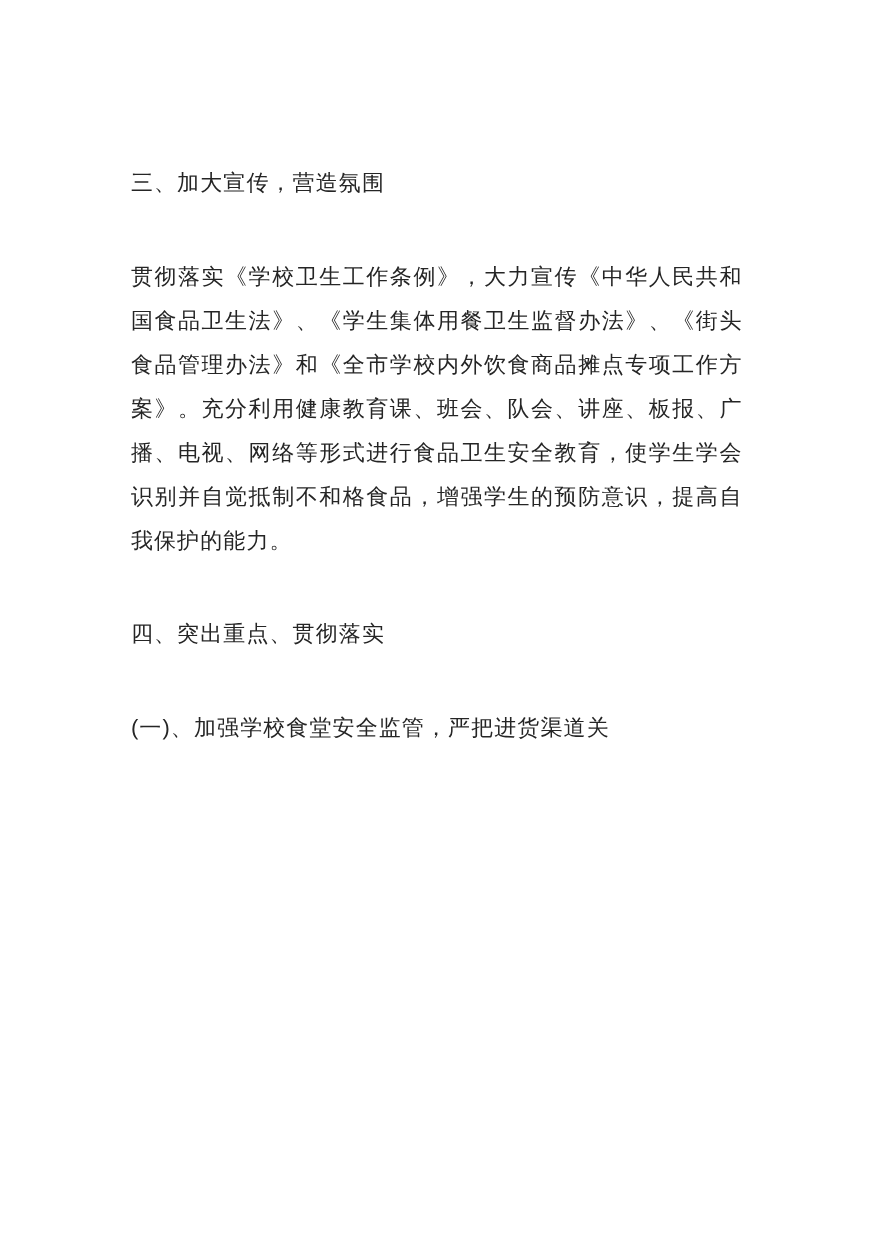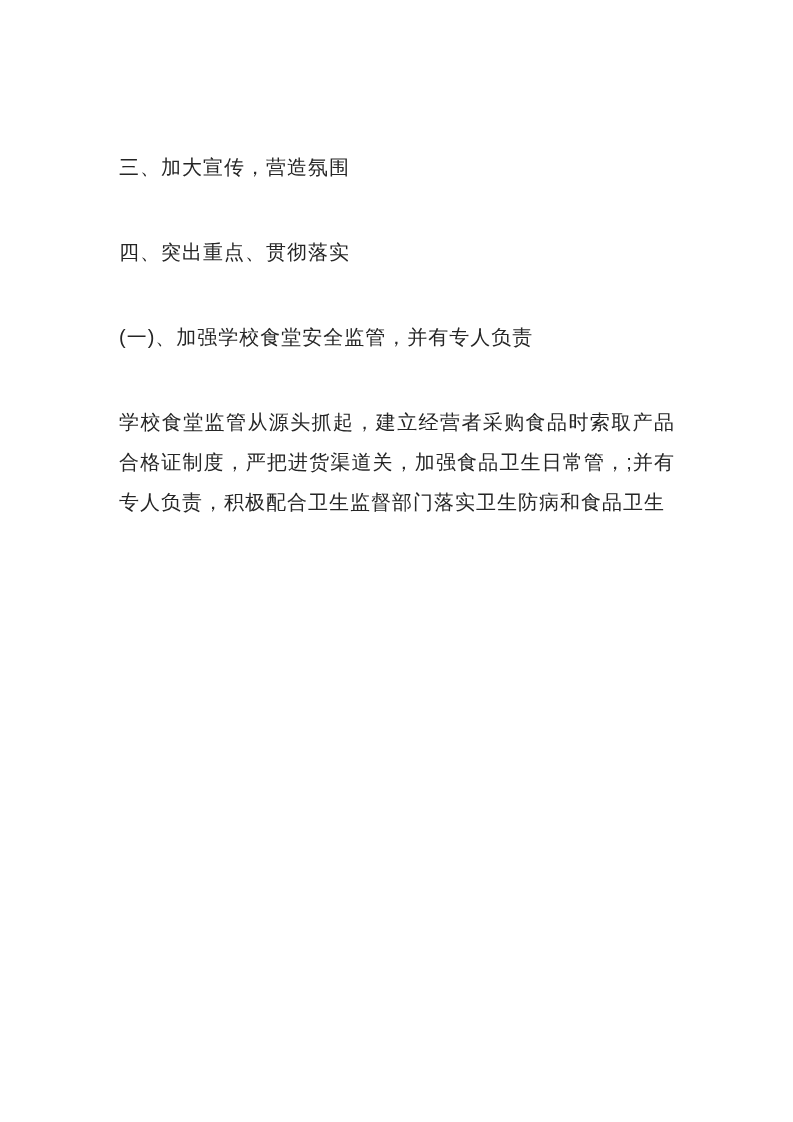--- a/index.html
+++ b/index.html
@@ -39,17 +39,17 @@
   .paragraph:last-child {
     margin-bottom: 0;
   }
 </style>
 </head>
 <body>
 
 <div class="page">
   <div class="content">
     <div class="block heading">三、加大宣传，营造氛围</div>
+    <div class="block paragraph">贯彻落实《学校卫生工作条例》，大力宣传《中华人民共和国食品卫生法》、《学生集体用餐卫生监督办法》、《街头食品管理办法》和《全市学校内外饮食商品摊点专项工作方案》。充分利用健康教育课、班会、队会、讲座、板报、广播、电视、网络等形式进行食品卫生安全教育，使学生学会识别并自觉抵制不和格食品，增强学生的预防意识，提高自我保护的能力。</div>
     <div class="block heading">四、突出重点、贯彻落实</div>
-    <div class="block heading">(一)、加强学校食堂安全监管，并有专人负责</div>
-    <div class="block paragraph">学校食堂监管从源头抓起，建立经营者采购食品时索取产品合格证制度，严把进货渠道关，加强食品卫生日常管，;并有专人负责，积极配合卫生监督部门落实卫生防病和食品卫生</div>
+    <div class="block heading">(一)、加强学校食堂安全监管，严把进货渠道关</div>
   </div>
 </div>
 
 </body></html>

